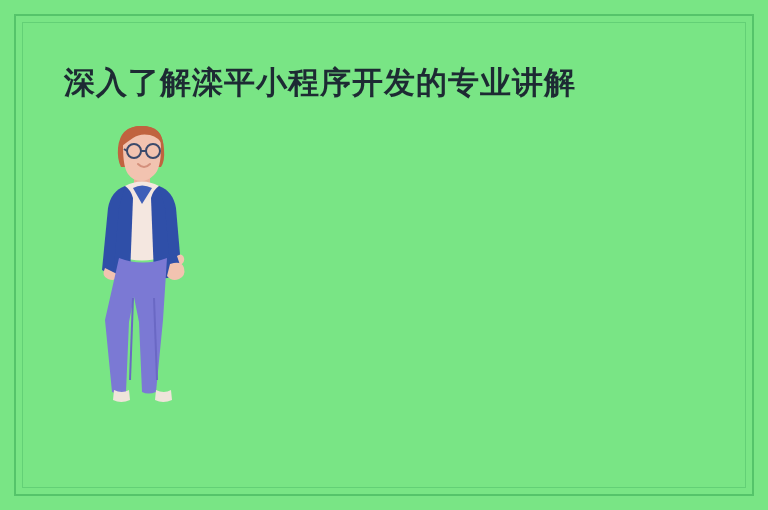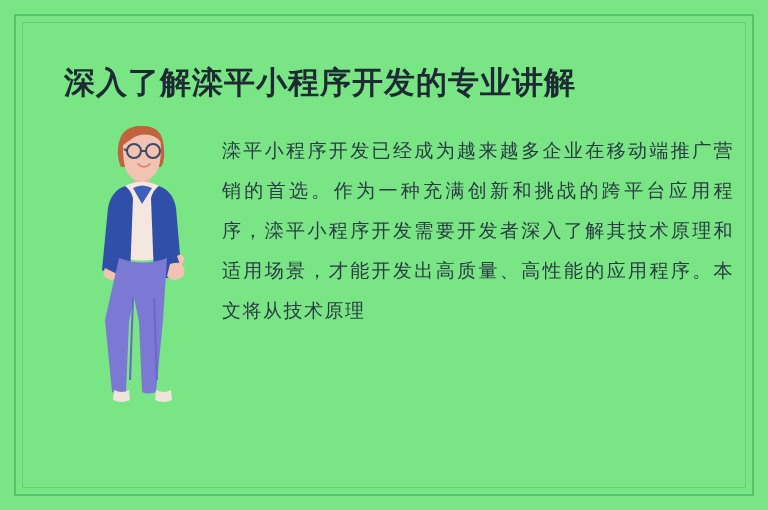--- a/index.html
+++ b/index.html
@@ -117,15 +117,14 @@
 
       <path d="M41 140 q24 9 48 0 l-4 62 l-7 72 q-8 3 -14 0 l-3 -70 l-5 -25 l-5 25 l-3 70 q-7 3 -14 0 l-7 -72 z" fill="#7b79d4"></path>
       <line x1="55" y1="180" x2="52" y2="262" stroke="#6a68c4" stroke-width="2"></line>
       <line x1="76" y1="180" x2="79" y2="262" stroke="#6a68c4" stroke-width="2"></line>
 
       <path d="M36 272 q8 4 15 0 l1 10 q-9 4 -17 0 z" fill="#efe4da"></path>
       <path d="M78 272 q8 4 15 0 l1 10 q-9 4 -17 0 z" fill="#efe4da"></path>
     </svg>
   </div>
 
-  <div class="body-text">滦平小程序开发已经成为越来越多企业在移动端推广营销的首选。作为一种充满创新和挑战的跨平台应用程序，滦平小程序开发需要开发者深入了解其技术原理和适用场景，才能开发出高质量、高性能的应用程序。本文将从技术原理</div>
 
 </div>
 
 </body></html>

